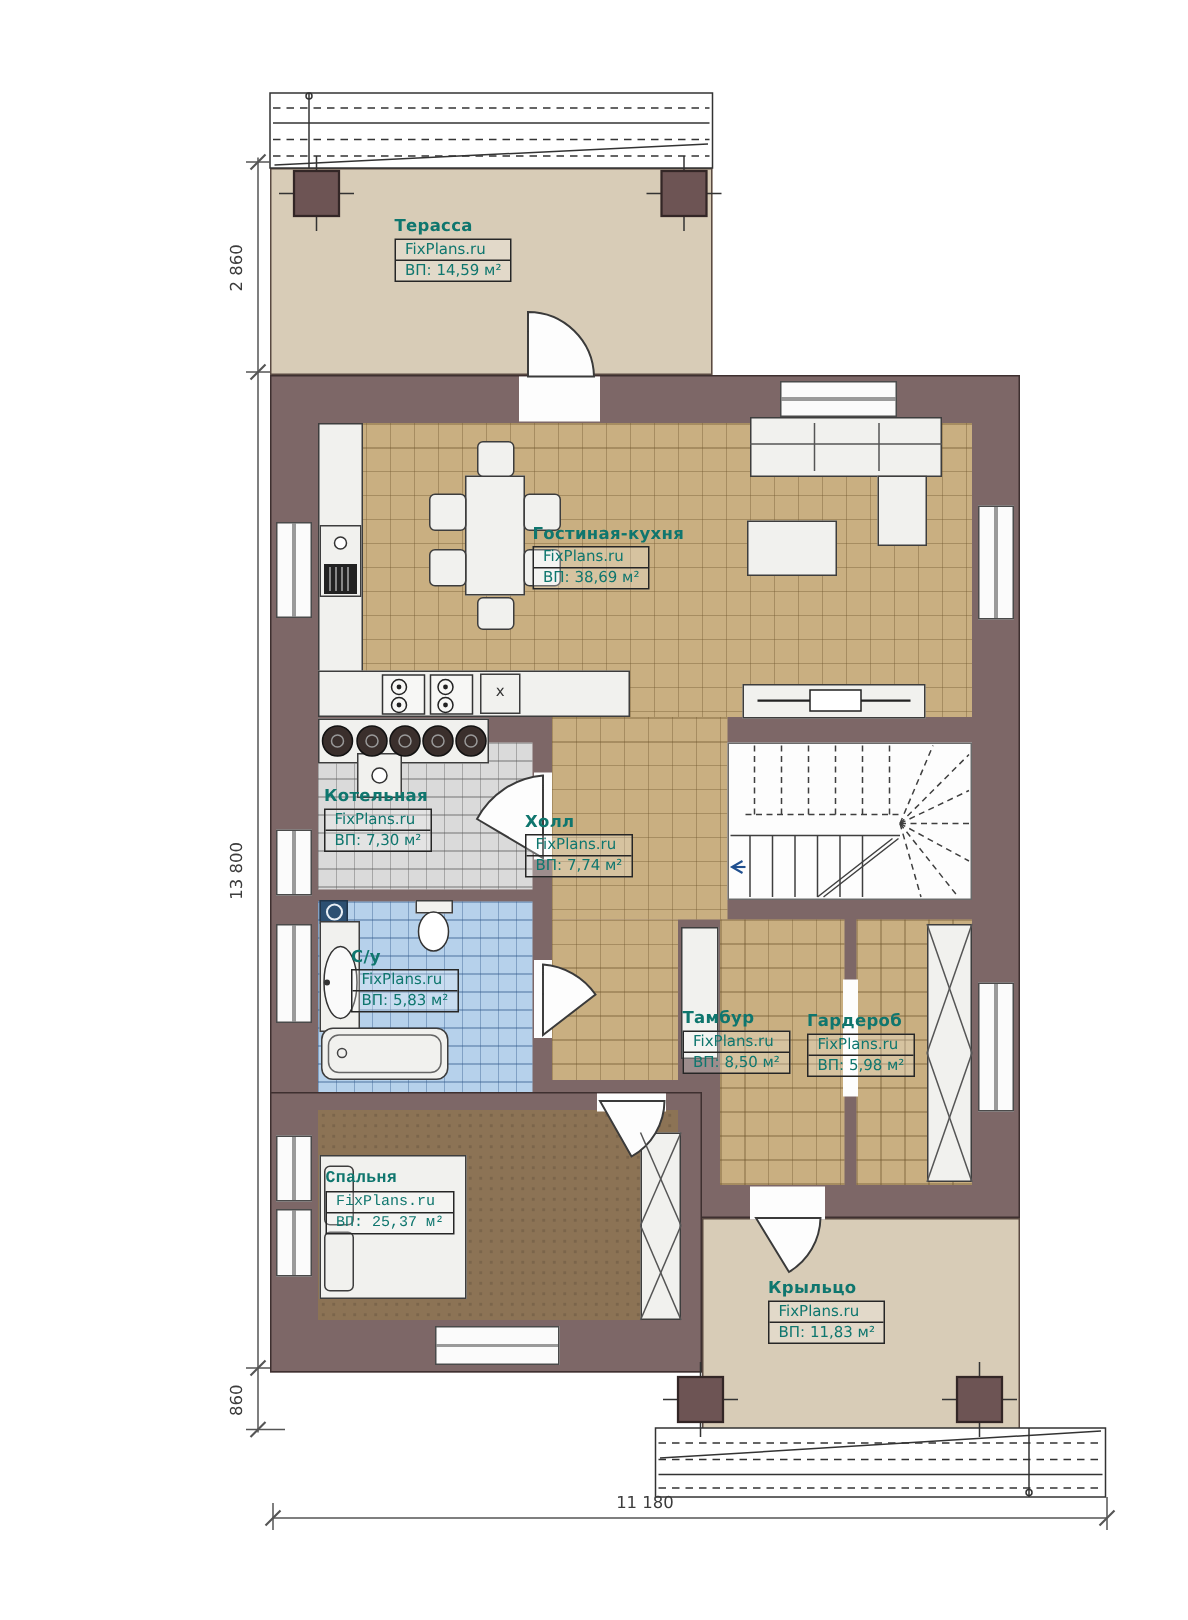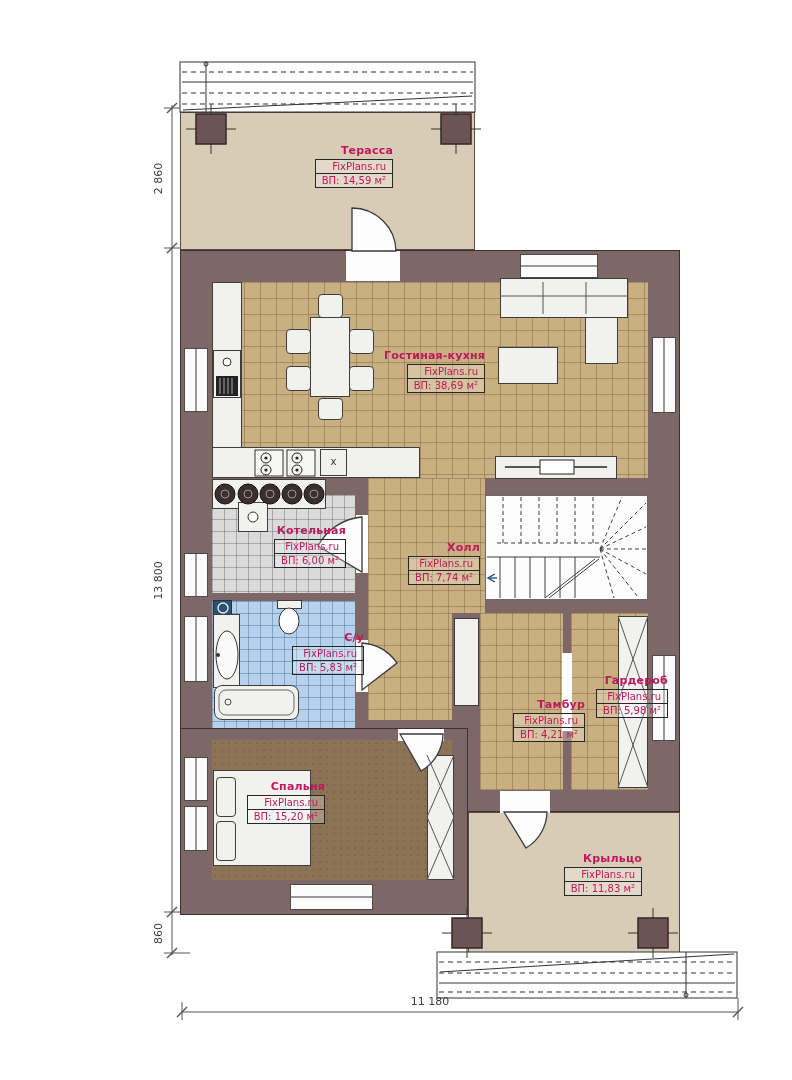--- a/index.html
+++ b/index.html
@@ -19,21 +19,21 @@
     background-image:repeating-linear-gradient(to right, rgba(50,90,140,.4) 0 1px, transparent 1px 12px),
                      repeating-linear-gradient(to bottom, rgba(50,90,140,.4) 0 1px, transparent 1px 12px); }
   .carpet { position:absolute; background:#8c7355;
     background-image:radial-gradient(rgba(0,0,0,.12) 1px, transparent 1px); background-size:7px 7px; }
   .stairs-bg { position:absolute; background:#fdfdfd; border:1px solid #6a6a6a; }
   .white-item { position:absolute; background:#f1f1ee; border:1px solid #3d3d3d; }
   .win { position:absolute; background-color:#fbfbfb; border:1px solid #4a4a4a; }
   .win.v { background-image:linear-gradient(to right, transparent 45%, #9a9a9a 45%, #9a9a9a 55%, transparent 55%); }
   .win.h { background-image:linear-gradient(to bottom, transparent 45%, #9a9a9a 45%, #9a9a9a 55%, transparent 55%); }
   .gapw { position:absolute; background:#fdfdfd; }
-  .room-label { position:absolute; width:130px; text-align:right; z-index:60; color:#be185d; }
+  .room-label { position:absolute; width:130px; text-align:left; z-index:60; color:#0f766e; }
   .room-name { font-size:11px; font-weight:bold; margin-bottom:2px; letter-spacing:.2px; }
   .info-box { display:inline-block; border:1px solid #262626; background:rgba(255,255,255,.25); }
   .info-row { font-size:10px; padding:1px 6px; white-space:nowrap; }
   .info-row + .info-row { border-top:1px solid #262626; }
   .dim { position:absolute; font-size:11px; color:#3c3c3c; text-align:center; z-index:60; }
   .dim.vert { width:70px; transform:rotate(-90deg); }
   #overlay { position:absolute; left:0; top:0; z-index:50; pointer-events:none; }
   .xmark { position:absolute; font-size:10px; color:#333; text-align:center; }
 </style>
 </head>
@@ -285,56 +285,56 @@
     <div class="room-name">Гостиная-кухня</div>
     <div class="info-box">
       <div class="info-row">FixPlans.ru</div>
       <div class="info-row">ВП: 38,69 м²</div>
     </div>
   </div>
   <div class="room-label" style="left:216px;top:524px;">
     <div class="room-name">Котельная</div>
     <div class="info-box">
       <div class="info-row">FixPlans.ru</div>
-      <div class="info-row">ВП: 6,00 м²</div>
+      <div class="info-row">ВП: 7,30 м²</div>
     </div>
   </div>
   <div class="room-label" style="left:350px;top:541px;">
     <div class="room-name">Холл</div>
     <div class="info-box">
       <div class="info-row">FixPlans.ru</div>
       <div class="info-row">ВП: 7,74 м²</div>
     </div>
   </div>
   <div class="room-label" style="left:234px;top:631px;">
     <div class="room-name">С/у</div>
     <div class="info-box">
       <div class="info-row">FixPlans.ru</div>
       <div class="info-row">ВП: 5,83 м²</div>
     </div>
   </div>
-  <div class="room-label" style="left:455px;top:698px;">
+  <div class="room-label" style="left:455px;top:672px;">
     <div class="room-name">Тамбур</div>
     <div class="info-box">
       <div class="info-row">FixPlans.ru</div>
-      <div class="info-row">ВП: 4,21 м²</div>
+      <div class="info-row">ВП: 8,50 м²</div>
     </div>
   </div>
   <div class="room-label" style="left:538px;top:674px;">
     <div class="room-name">Гардероб</div>
     <div class="info-box">
       <div class="info-row">FixPlans.ru</div>
       <div class="info-row">ВП: 5,98 м²</div>
     </div>
   </div>
-  <div class="room-label" style="left:195px;top:780px;">
+  <div class="room-label" style="left:217px;top:780px;font-family:Liberation Mono, monospace;">
     <div class="room-name">Спальня</div>
     <div class="info-box">
       <div class="info-row">FixPlans.ru</div>
-      <div class="info-row">ВП: 15,20 м²</div>
+      <div class="info-row">ВП: 25,37 м²</div>
     </div>
   </div>
   <div class="room-label" style="left:512px;top:852px;">
     <div class="room-name">Крыльцо</div>
     <div class="info-box">
       <div class="info-row">FixPlans.ru</div>
       <div class="info-row">ВП: 11,83 м²</div>
     </div>
   </div>
 

